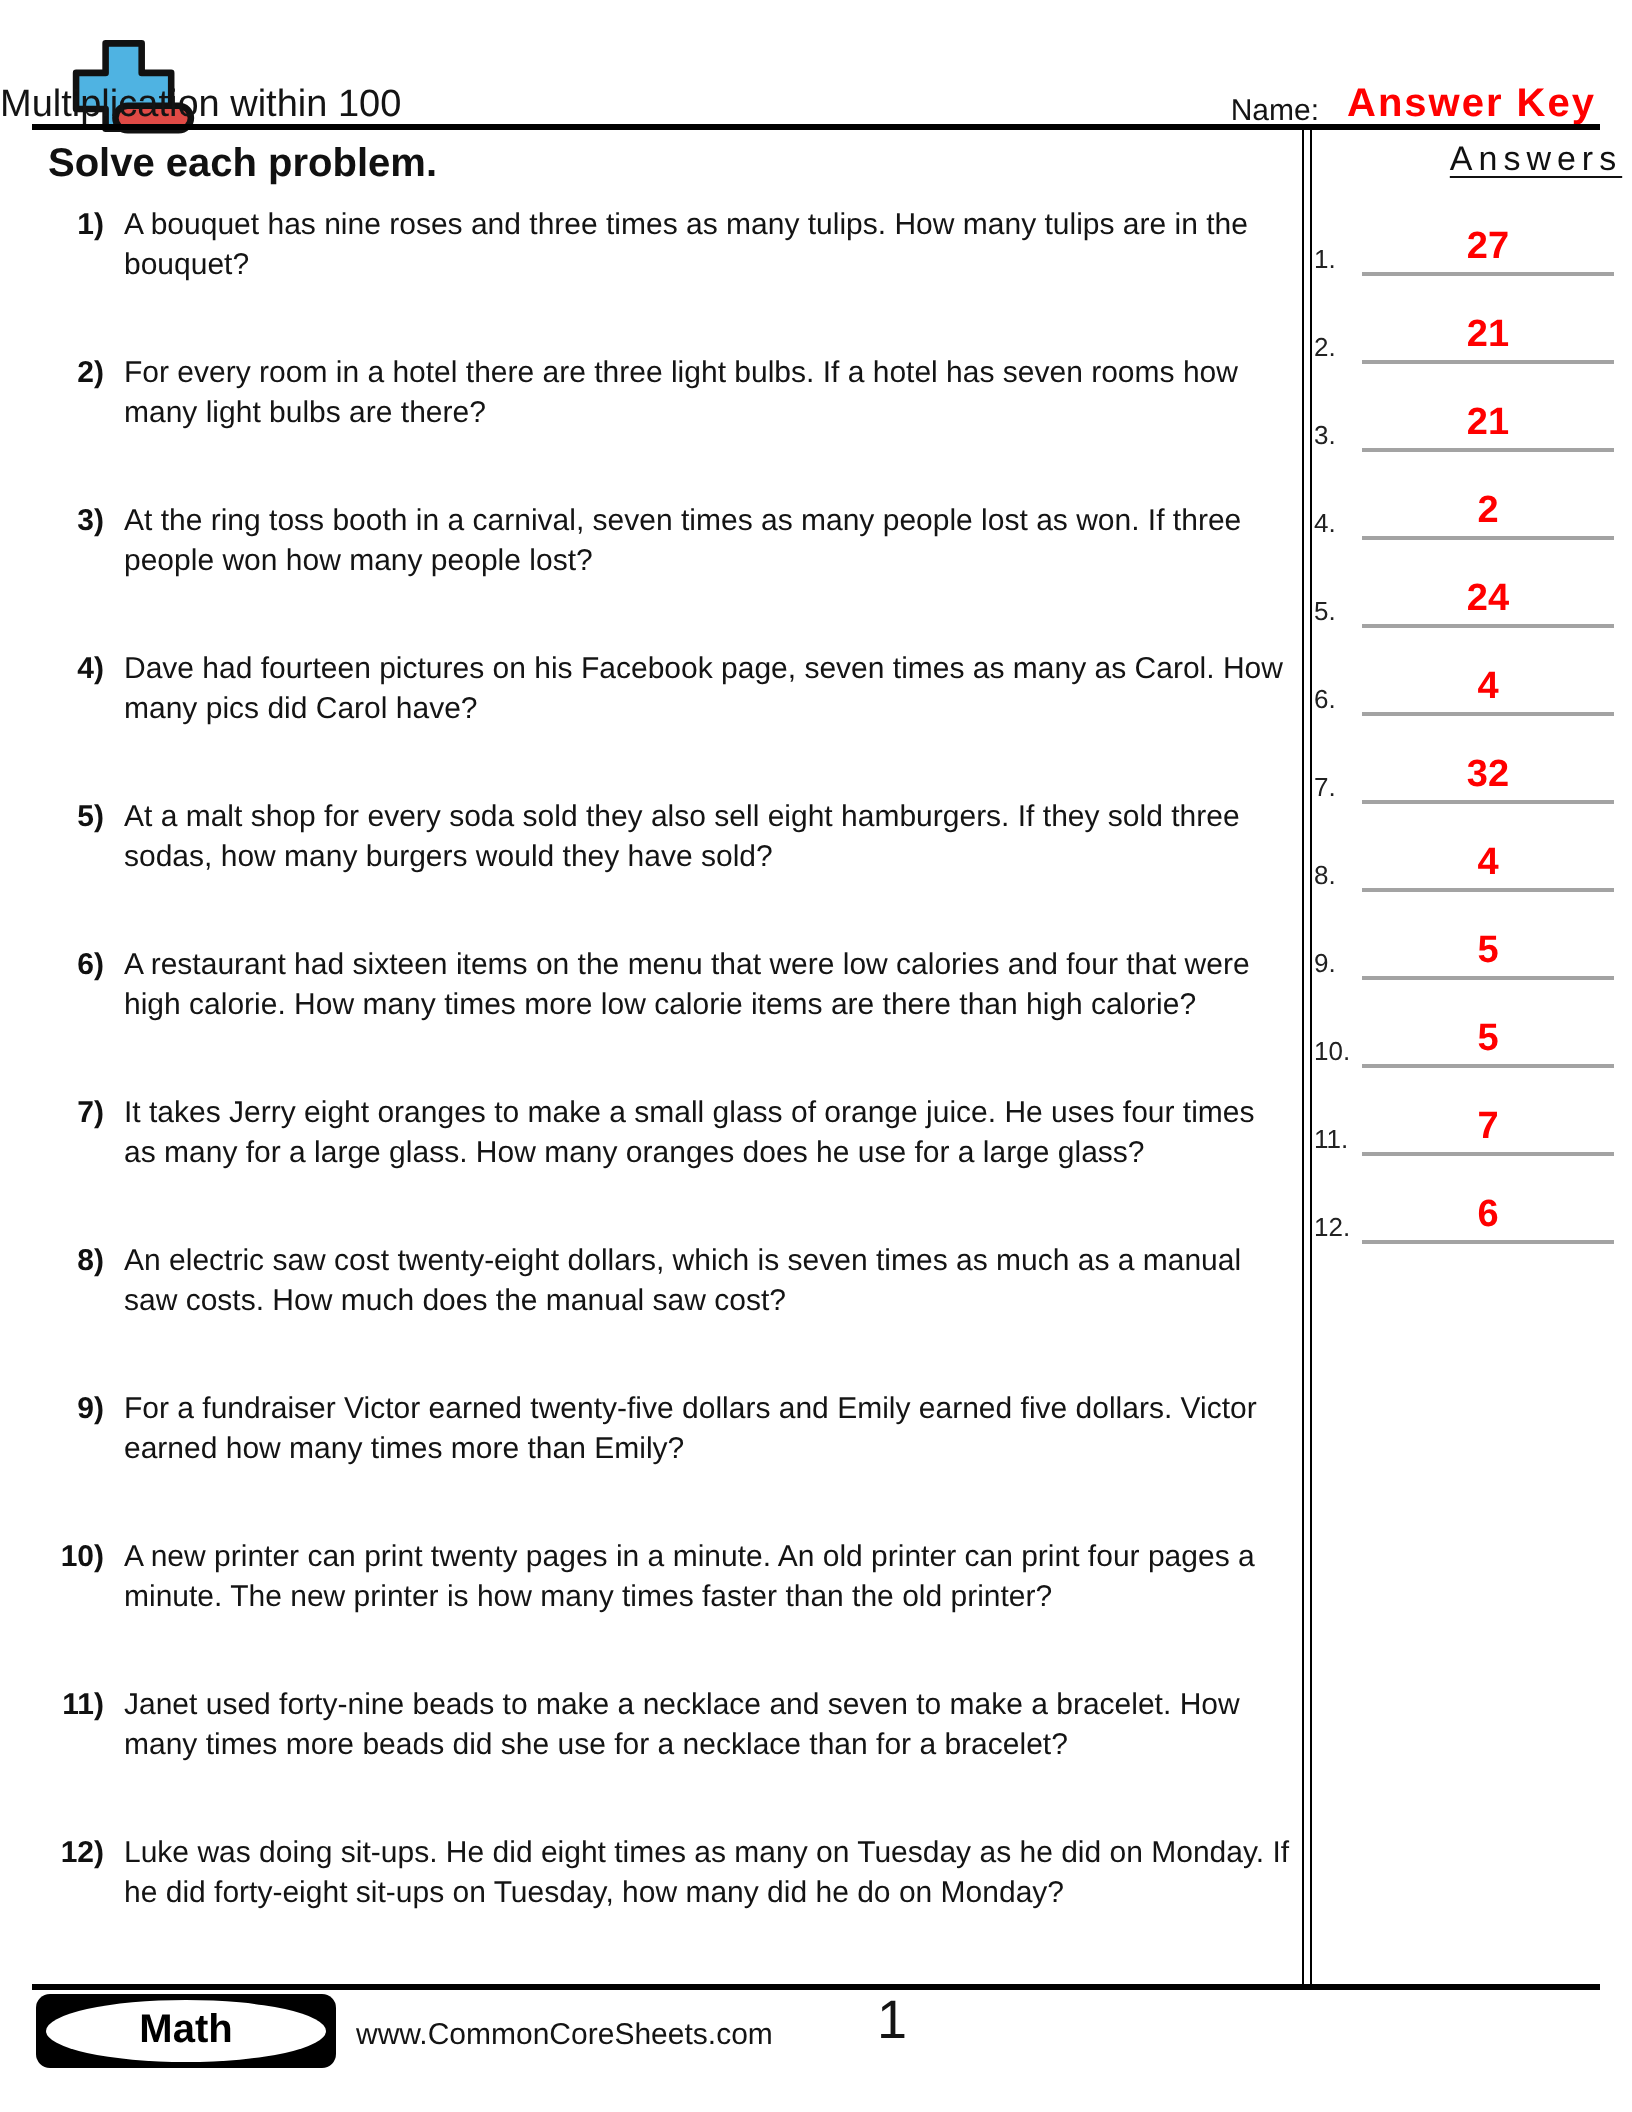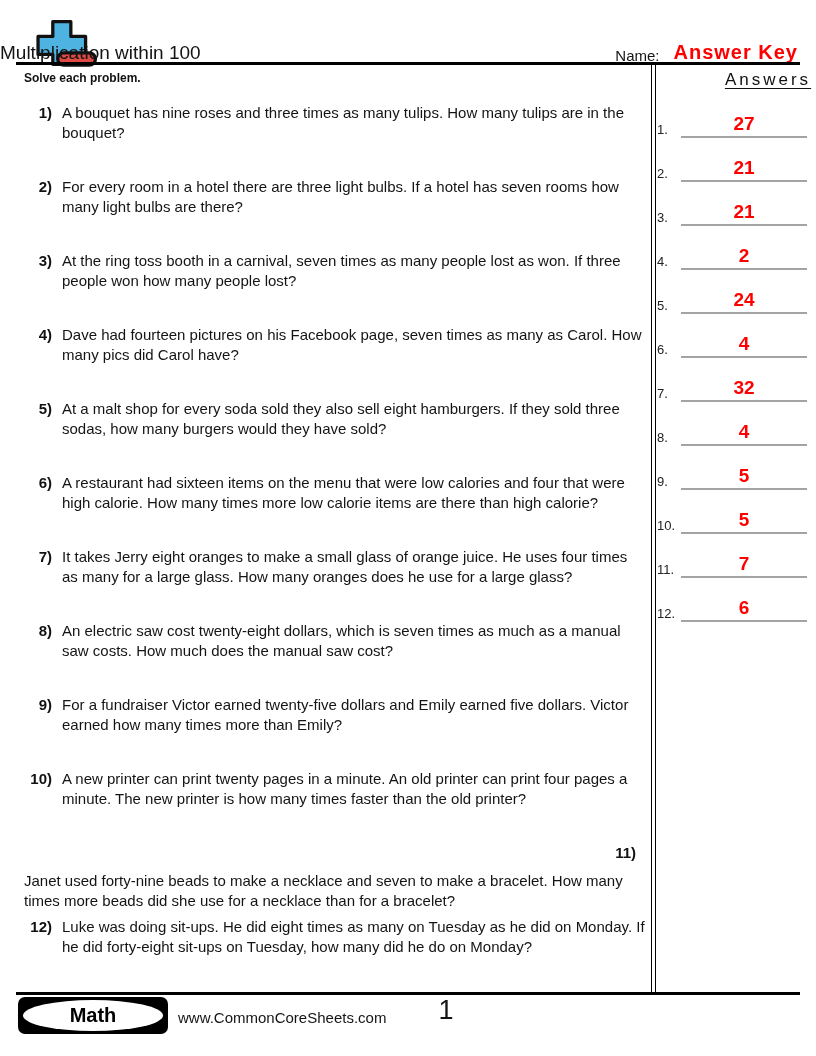--- a/index.html
+++ b/index.html
@@ -8,21 +8,21 @@
     font-family:"Liberation Sans", sans-serif;color:#111;overflow:hidden;
   }
   
   .logo{position:absolute;left:20px;top:18px;width:82px;height:50px;}
   .page-title{position:absolute;left:0;top:42px;width:640px;text-align:left;
     font-size:19px;color:#141414;}
   .name-row{position:absolute;right:18px;top:41px;display:flex;align-items:flex-end;gap:14px;}
   .name-label{font-size:15px;color:#141414;}
   .answer-key{font-size:20px;font-weight:bold;letter-spacing:1px;color:var(--red,#ff0000);}
   .header-rule{position:absolute;left:16px;right:16px;top:62px;height:3px;background:#000;}
-  .instruction{position:absolute;left:24px;top:71px;font-size:12px;font-weight:bold;}
+  .instruction{position:absolute;left:24px;top:71px;font-size:20px;font-weight:bold;}
   
   .v-divider{position:absolute;left:651px;top:65px;height:927px;width:3px;
     border-left:1px solid #000;border-right:1px solid #000;}
   .answers-title{position:absolute;left:657px;top:70px;width:152px;text-align:center;
     font-size:17px;font-weight:normal;letter-spacing:3px;text-decoration:underline;
     text-underline-offset:3px;margin-left:35px;}
   .answer-row{position:absolute;left:657px;width:150px;height:28px;
     display:flex;align-items:flex-end;}
   .ans-num{font-size:13px;color:#222;width:24px;flex:0 0 24px;padding-bottom:1px;}
   .ans-line{flex:1;border-bottom:2px solid #a3a3a3;text-align:center;
@@ -156,21 +156,21 @@
       <span class="ptext">An electric saw cost twenty-eight dollars, which is seven times as much as a manual saw costs. How much does the manual saw cost?</span>
     </div>
     <div class="problem" style="top: 695px;">
       <span class="pnum">9)</span>
       <span class="ptext">For a fundraiser Victor earned twenty-five dollars and Emily earned five dollars. Victor earned how many times more than Emily?</span>
     </div>
     <div class="problem" style="top: 769px;">
       <span class="pnum">10)</span>
       <span class="ptext">A new printer can print twenty pages in a minute. An old printer can print four pages a minute. The new printer is how many times faster than the old printer?</span>
     </div>
-    <div class="problem" style="top: 843px; flex-direction: column;">
+    <div class="problem" style="top: 843px;">
       <span class="pnum">11)</span>
       <span class="ptext">Janet used forty-nine beads to make a necklace and seven to make a bracelet. How many times more beads did she use for a necklace than for a bracelet?</span>
     </div>
     <div class="problem" style="top: 917px;">
       <span class="pnum">12)</span>
       <span class="ptext">Luke was doing sit-ups. He did eight times as many on Tuesday as he did on Monday. If he did forty-eight sit-ups on Tuesday, how many did he do on Monday?</span>
     </div>
   </div>
 
 <div class="footer-rule"></div>

